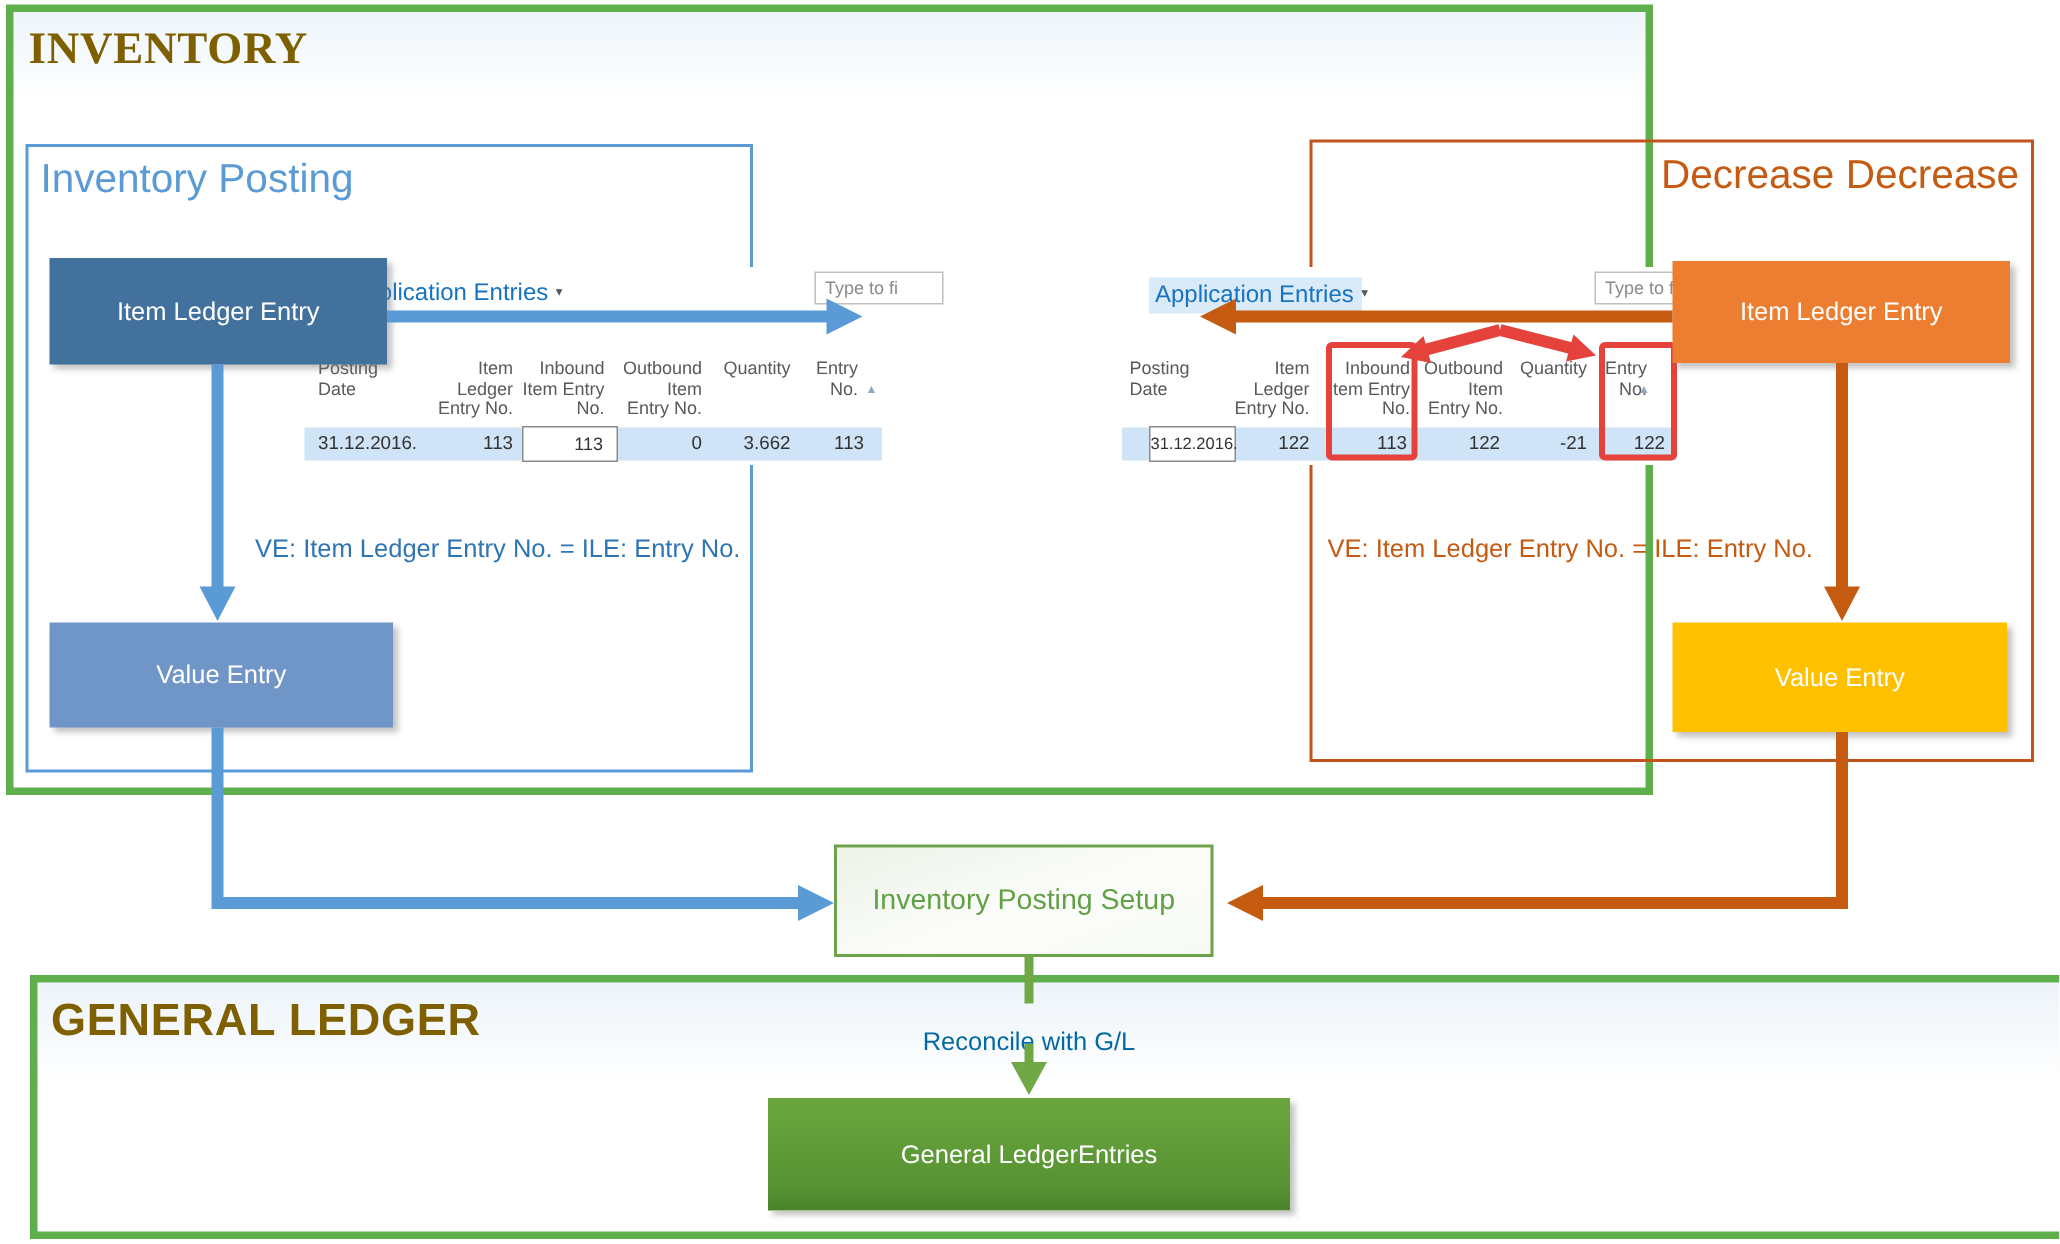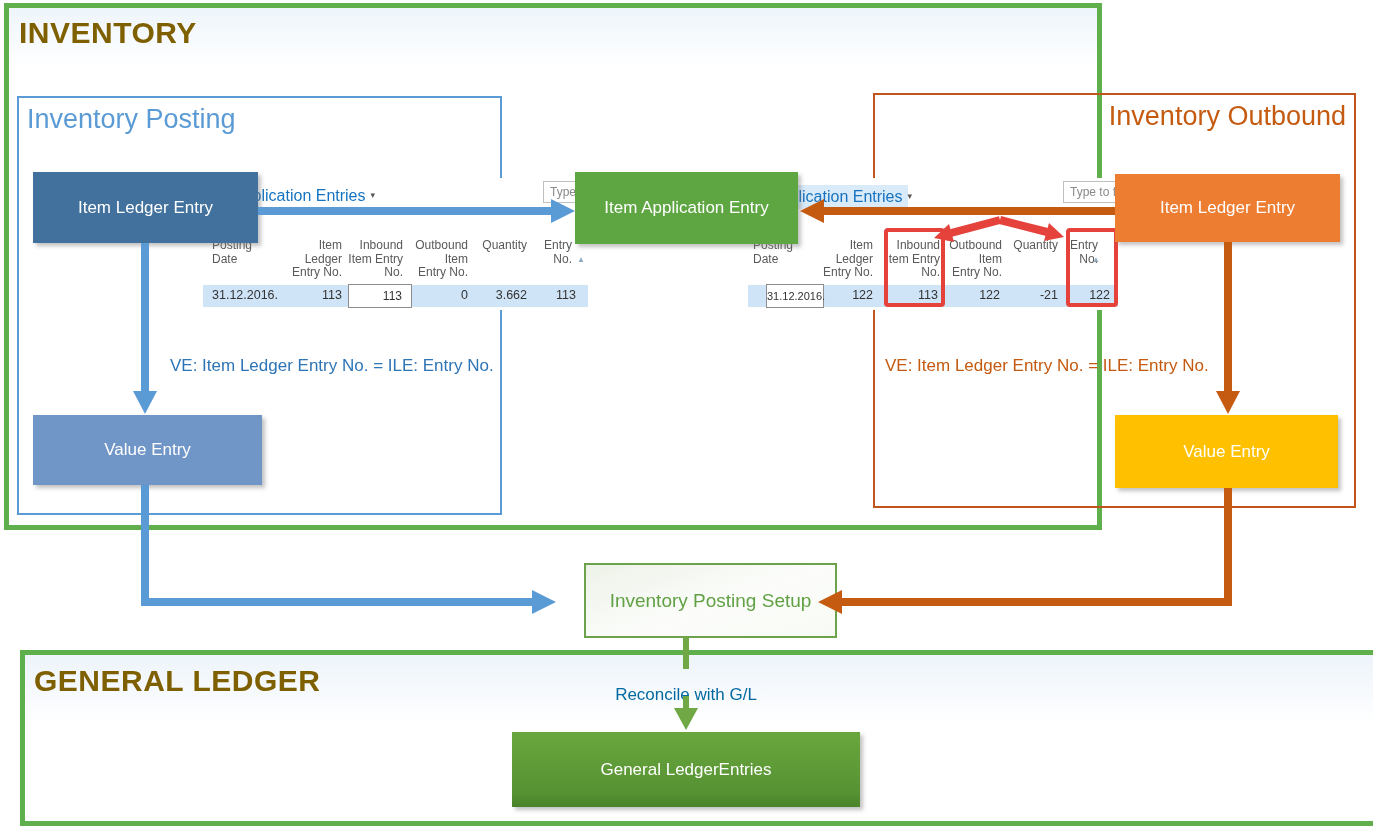--- a/index.html
+++ b/index.html
@@ -32,34 +32,34 @@
        display:flex;align-items:center;justify-content:center;z-index:3;}
   .gle{background:linear-gradient(180deg,#69a73d 0%,#579233 80%,#4a832a 100%);}
   .note{font-size:17px;z-index:3;white-space:nowrap;}
   .svglayer{position:absolute;left:0;top:0;z-index:6;pointer-events:none;}
 </style>
 </head>
 <body>
 
 <div class="canvas">
 
-  <div class="abs frame frame-inv" style="left:4px;top:3px;width:1098px;height:527px;">
+  <div class="abs frame frame-inv" style="left:4px;top:3px;width:1098px;height:527px;font-family:Liberation Serif, serif;">
     <div class="sec-title" style="margin:8px 0 0 10px;">INVENTORY</div>
   </div>
 
   <div class="abs frame frame-gl" style="left:20px;top:650px;width:1365px;height:176px;">
     <div class="sec-title" style="margin:9px 0 0 9px;">GENERAL LEDGER</div>
   </div>
 
   <div class="abs group" style="left:17px;top:96px;width:485px;height:419px;border:2px solid #5B9BD5;">
     <div class="grp-title" style="margin:6px 0 0 8px;color:#5B9BD5;">Inventory Posting</div>
   </div>
 
   <div class="abs group" style="left:873px;top:93px;width:483px;height:415px;border:2px solid #C0541D;">
-    <div class="grp-title" style="position:absolute;right:8px;top:6px;color:#C55A11;">Inventory Outbound</div>
+    <div class="grp-title" style="position:absolute;right:8px;top:6px;color:#C55A11;">Decrease Decrease</div>
   </div>
 
   <div class="abs tbl-bg" style="left:200px;top:178px;width:390px;height:132px;"></div>
 
   <div class="abs navtitle" style="left:233px;top:187px;"><span>Application Entries</span><span class="nav-caret">▾</span></div>
 
   <div class="abs searchbox" style="left:543px;top:181px;width:86px;">Type to fi</div>
 
   <div class="abs hdr hdr-left" style="left:212px;top:239px;width:62px;">Posting
 Date</div>
@@ -114,29 +114,28 @@
   <div class="abs val" style="left:888px;top:288px;width:50px;">113</div>
   <div class="abs val" style="left:950px;top:288px;width:50px;">122</div>
   <div class="abs val" style="left:1008px;top:288px;width:50px;text-align:right;">-21</div>
   <div class="abs val" style="left:1060px;top:288px;width:50px;">122</div>
 
   <div class="abs redbox" style="left:884px;top:228px;width:61px;height:79px;"></div>
   <div class="abs redbox" style="left:1066px;top:228px;width:52px;height:79px;"></div>
 
   <div class="abs dbox" style="left:33px;top:172px;width:225px;height:71px;background:#41719C;">Item Ledger Entry</div>
 
-  <div class="abs dbox" style="left:575px;top:172px;width:223px;height:72px;background:#5EA642;">Item Application Entry</div>
 
   <div class="abs dbox" style="left:1115px;top:174px;width:225px;height:68px;background:#ED7D31;">Item Ledger Entry</div>
 
   <div class="abs dbox" style="left:33px;top:415px;width:229px;height:70px;background:#7095C7;">Value Entry</div>
 
   <div class="abs dbox" style="left:1115px;top:415px;width:223px;height:73px;background:#FFC000;">Value Entry</div>
 
-  <div class="abs ips" style="left:584px;top:563px;width:253px;height:75px;">Inventory Posting Setup</div>
+  <div class="abs ips" style="left:556px;top:563px;width:253px;height:75px;">Inventory Posting Setup</div>
 
   <div class="abs dbox gle" style="left:512px;top:732px;width:348px;height:75px;">General LedgerEntries</div>
 
   <div class="abs note" style="left:170px;top:356px;color:#2E75B6;">VE: Item Ledger Entry No. = ILE: Entry No.</div>
   <div class="abs note" style="left:885px;top:356px;color:#C55A11;">VE: Item Ledger Entry No. = ILE: Entry No.</div>
   <div class="abs note" style="left:591px;top:685px;width:190px;text-align:center;color:#0369a1;">Reconcile with G/L</div>
 
   <svg class="svglayer" width="1373" height="829" viewBox="0 0 1373 829">
 
     <g>

